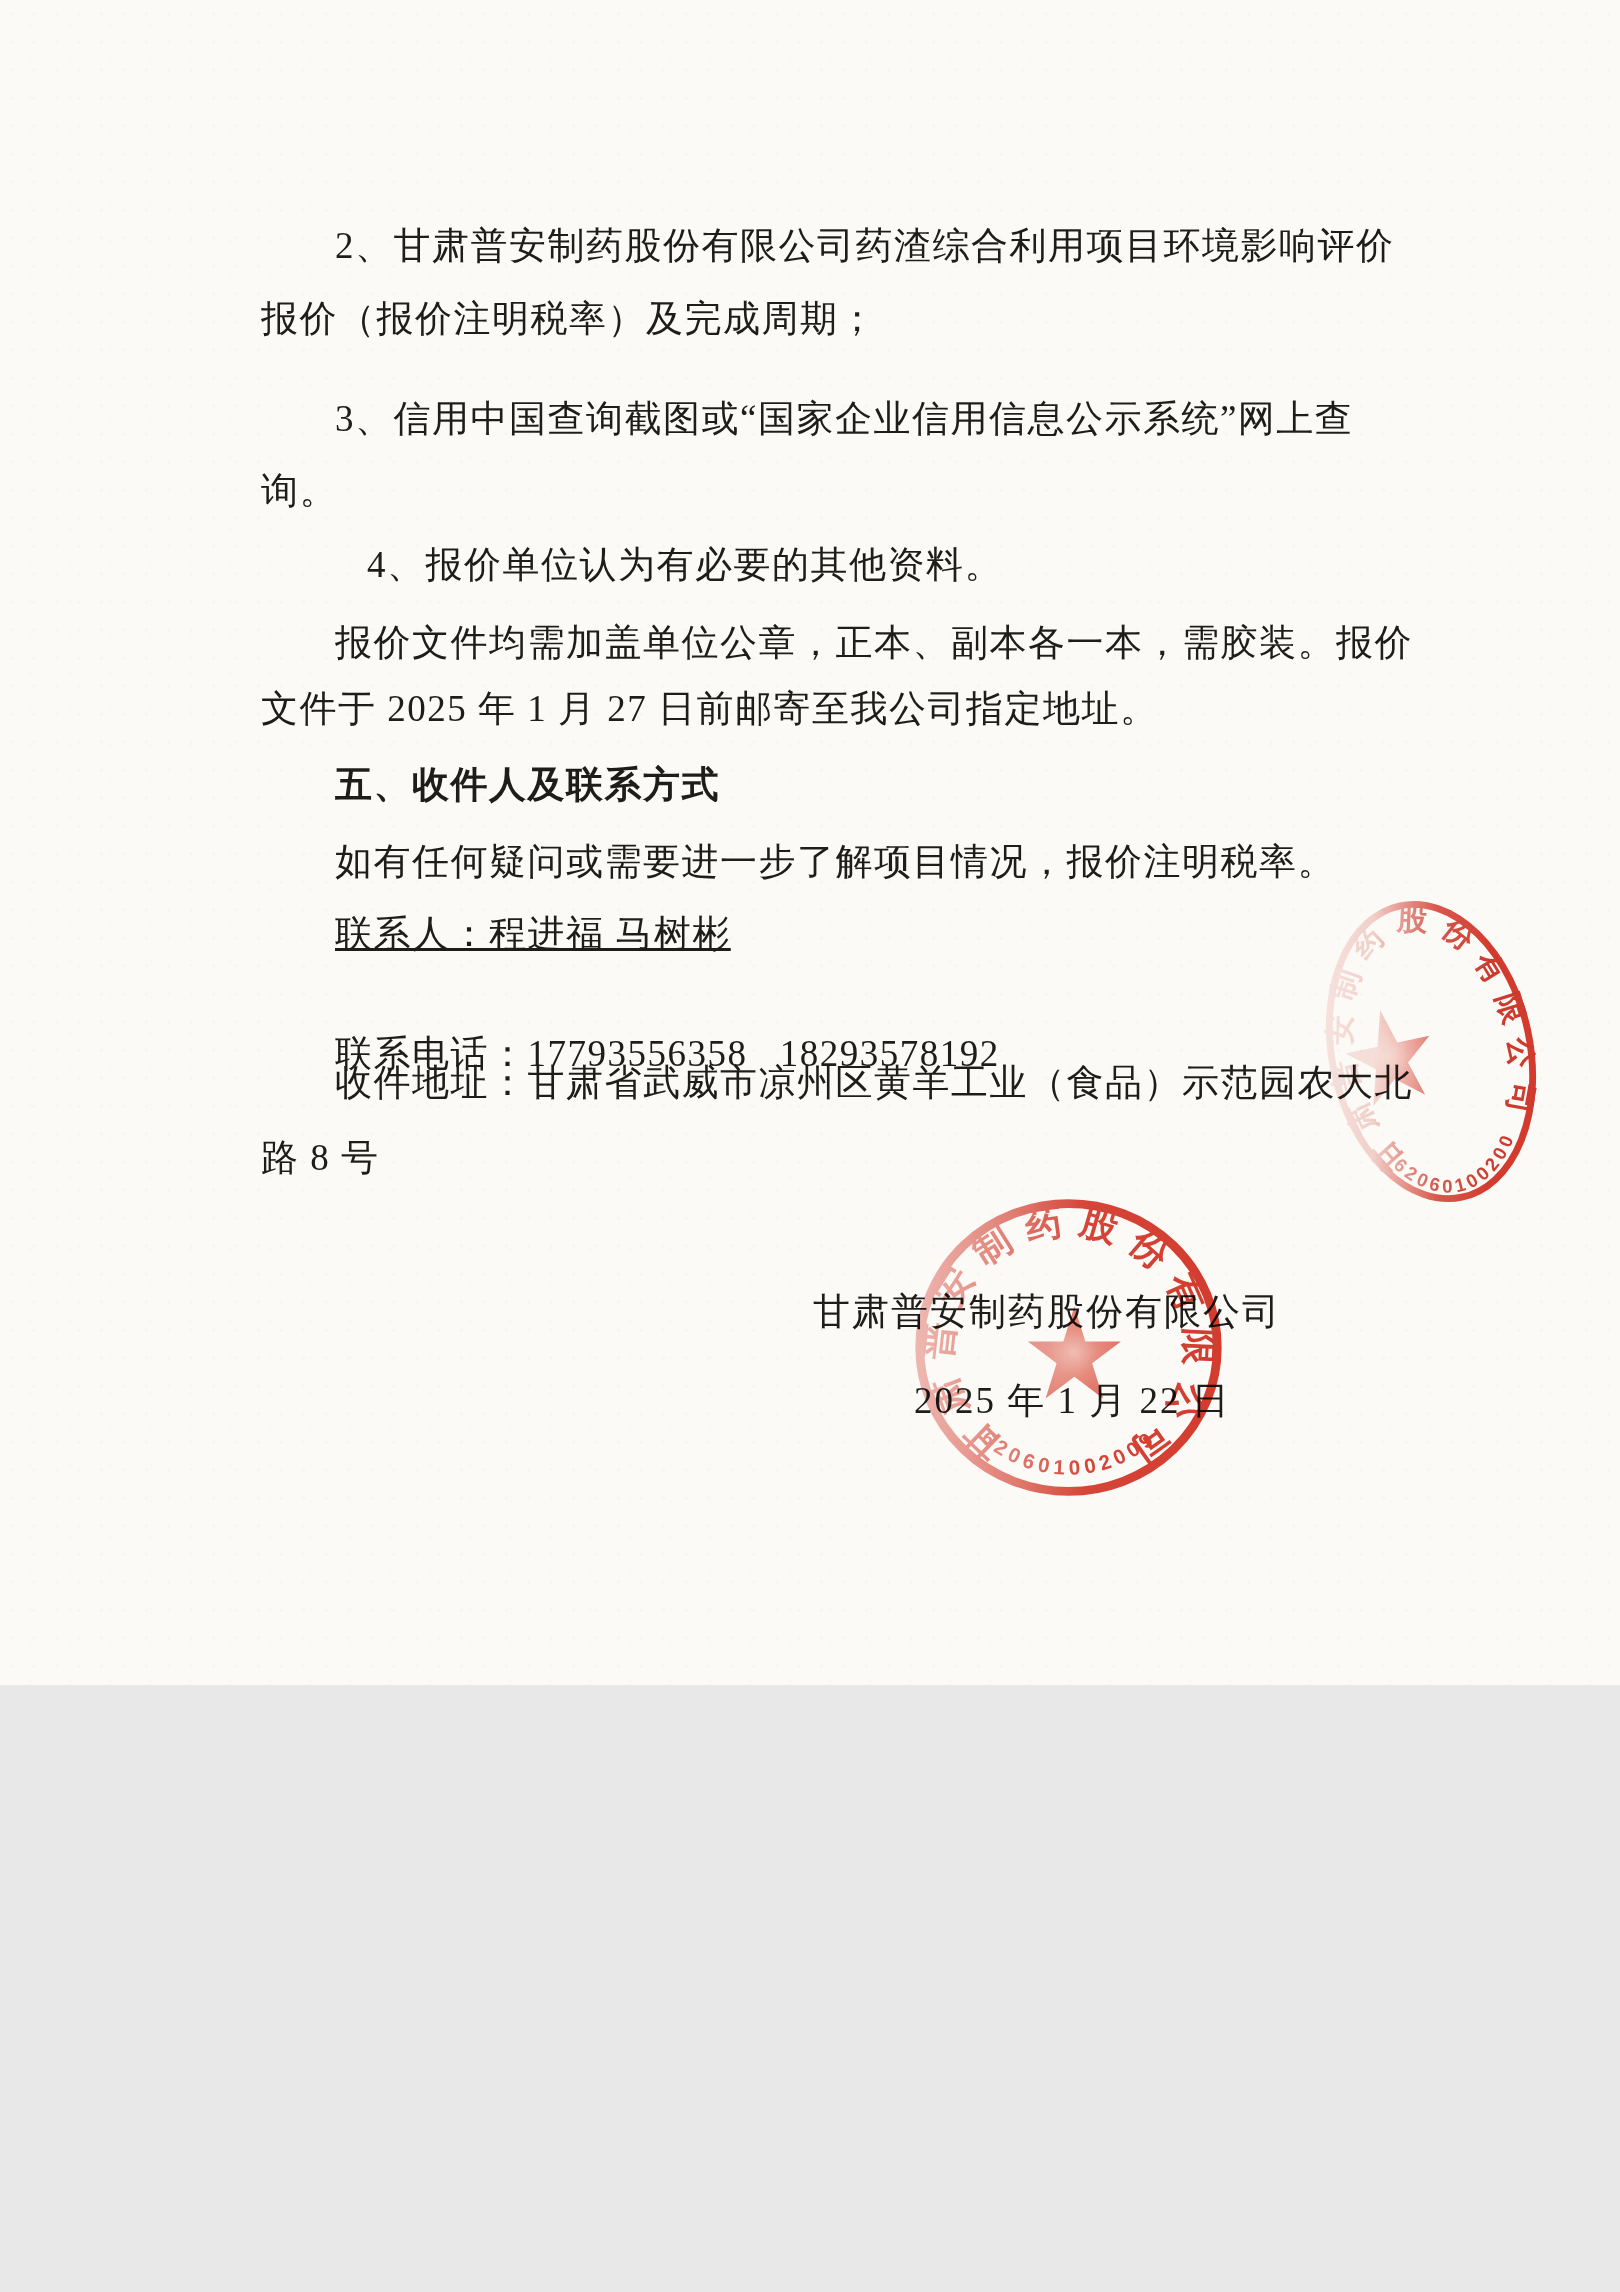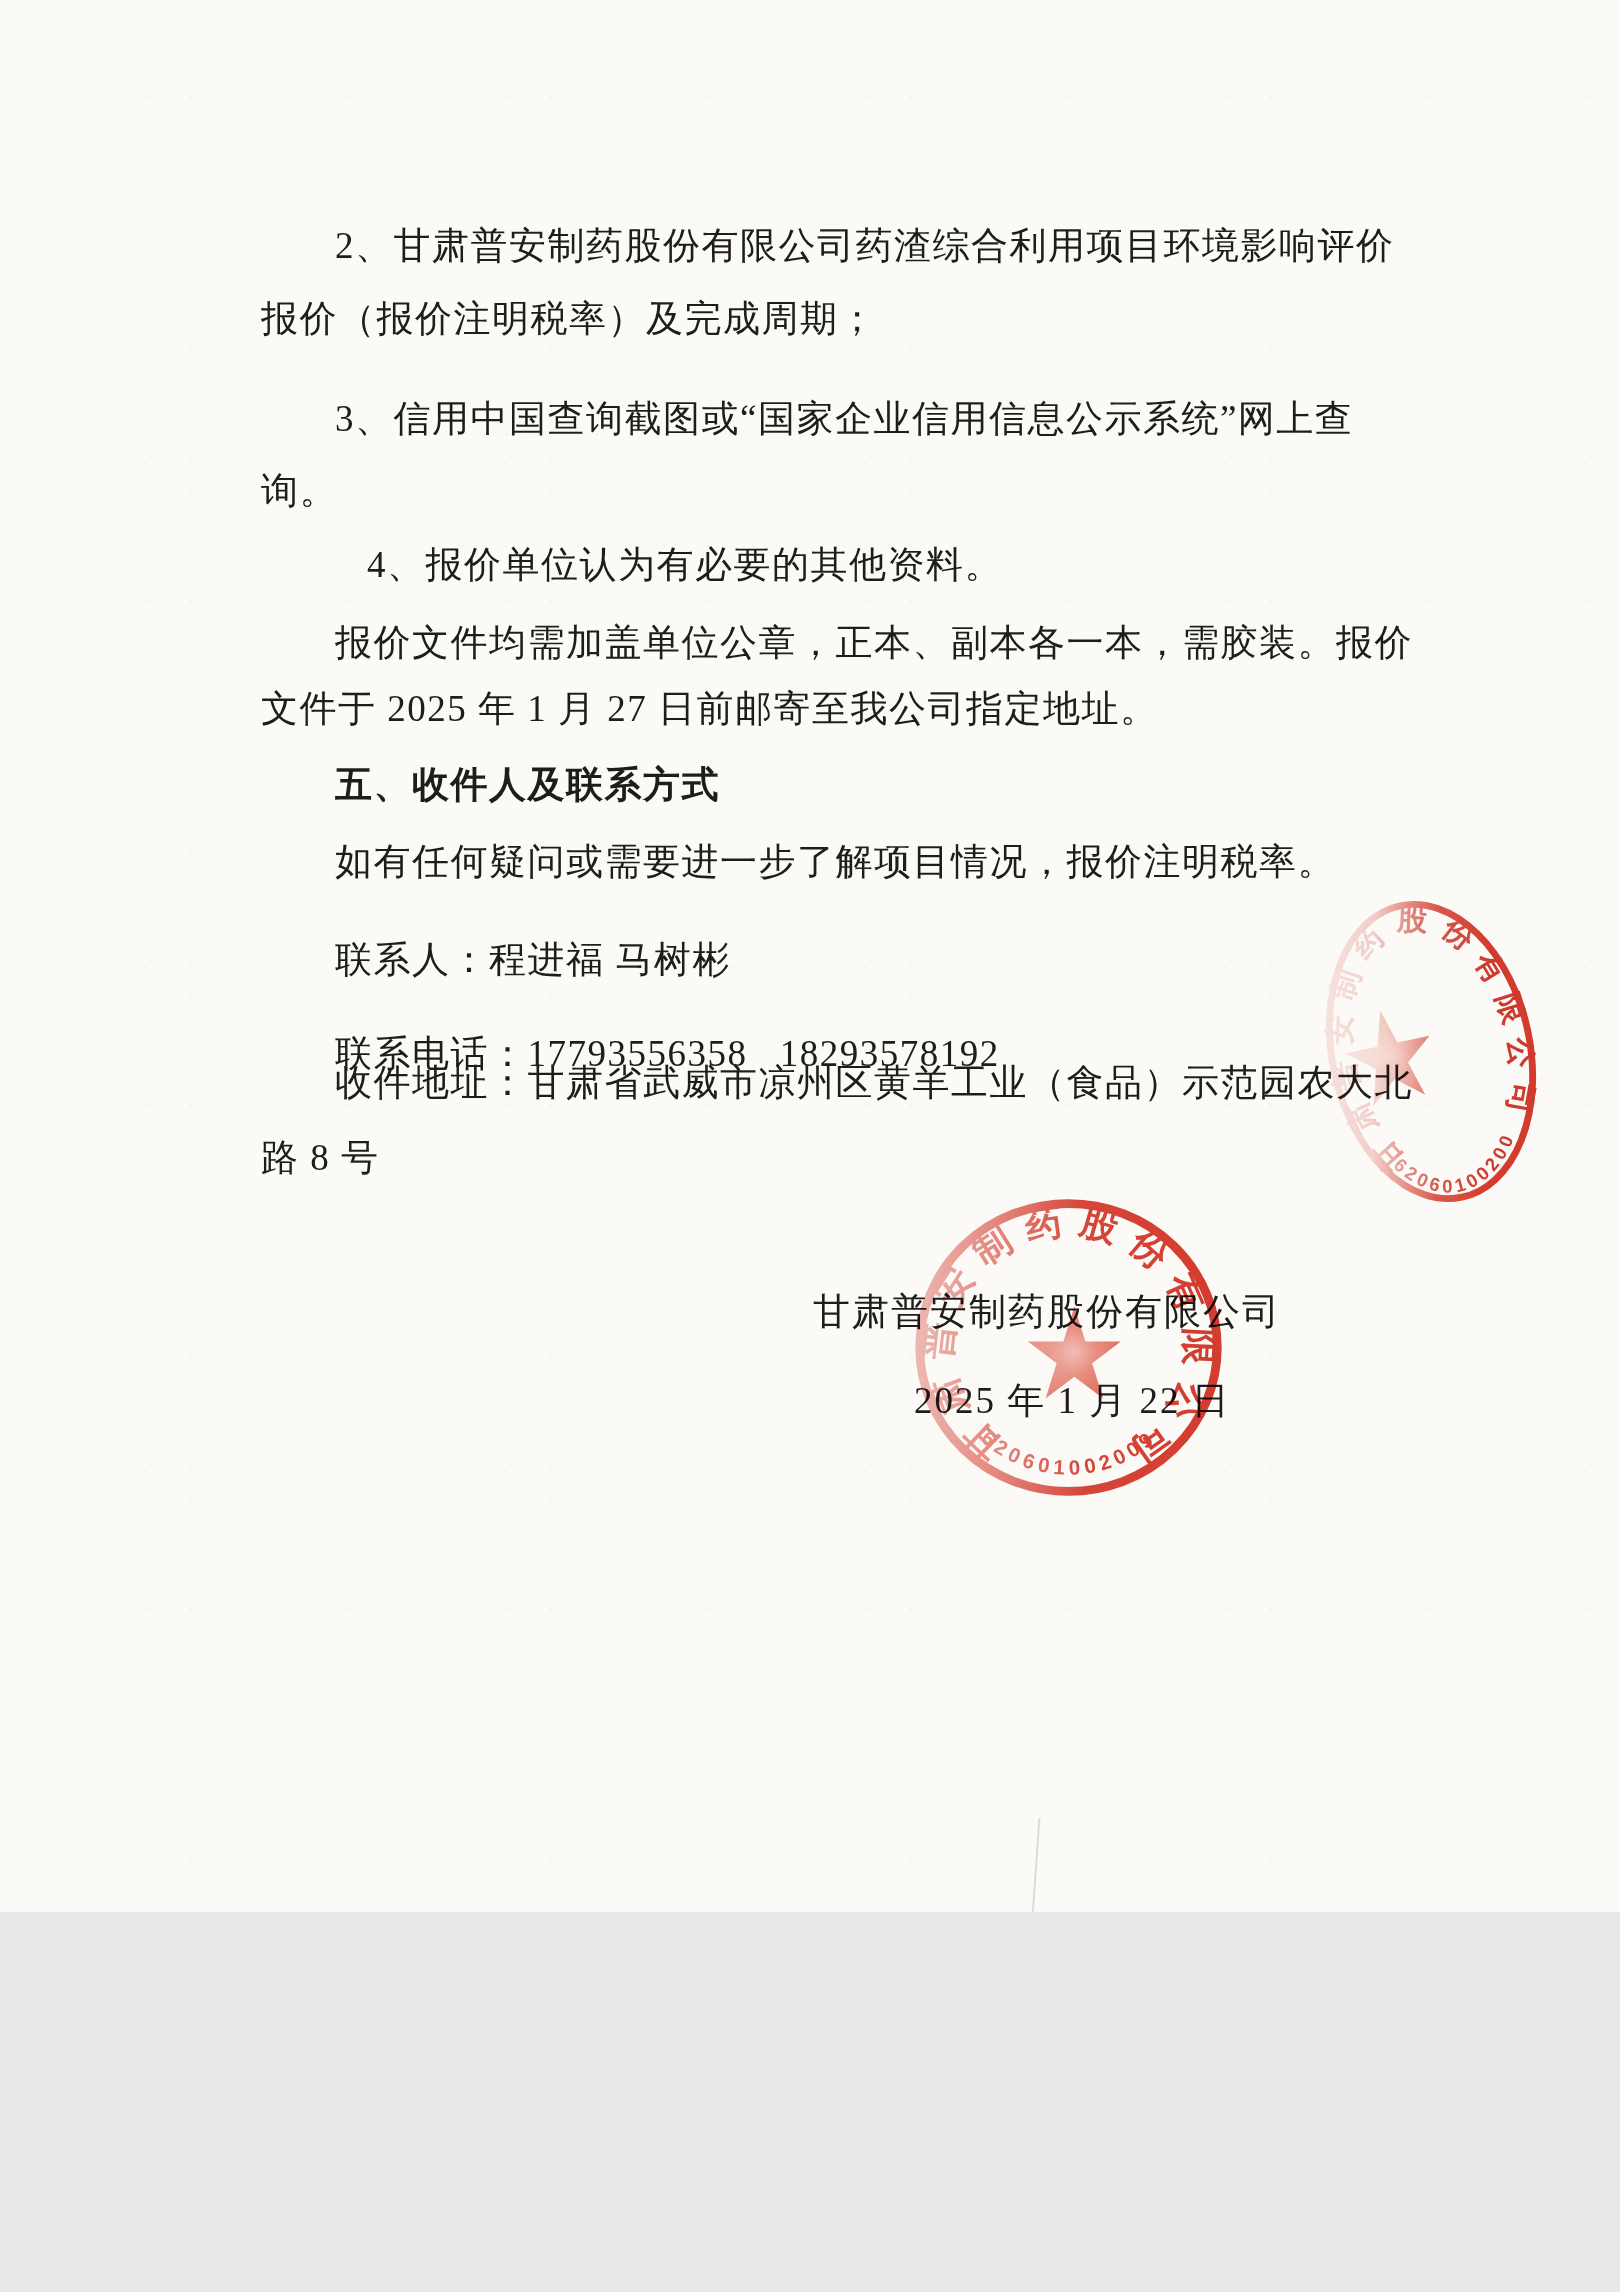--- a/index.html
+++ b/index.html
@@ -1,18 +1,18 @@
 <!DOCTYPE html>
 <html><head>
 <meta charset="utf-8">
 <style>
   html,body { margin:0; padding:0; background:#e8e8e8; }
   .page {
     position:relative;
-    width:1620px; height:1912px;
+    width:1620px; height:1685px;
     margin:0 auto;
     background:#fbfaf6;
     background-image:
       radial-gradient(rgba(40,40,40,0.028) 1px, transparent 1.4px),
       radial-gradient(rgba(40,40,60,0.02) 1px, transparent 1.4px);
     background-size: 22.5px 28px, 40px 36px;
     background-position: 0 0, 10.8px 6.9px;
     overflow:hidden;
     font-family:"Liberation Serif","DejaVu Serif",serif;
   }
@@ -64,21 +64,21 @@
   <div id="doc-lines">
       <div class="doc-line indent" style="top: 226px;">2、甘肃普安制药股份有限公司药渣综合利用项目环境影响评价</div>
       <div class="doc-line" style="top: 299px;">报价（报价注明税率）及完成周期；</div>
       <div class="doc-line indent" style="top: 399px;">3、信用中国查询截图或“国家企业信用信息公示系统”网上查</div>
       <div class="doc-line" style="top: 471px;">询。</div>
       <div class="doc-line indent" style="top: 545px; margin-left: 32px;">4、报价单位认为有必要的其他资料。</div>
       <div class="doc-line indent" style="top: 617px; margin-top: 6px;">报价文件均需加盖单位公章，正本、副本各一本，需胶装。报价</div>
       <div class="doc-line" style="top: 689px;">文件于 2025 年 1 月 27 日前邮寄至我公司指定地址。</div>
       <div class="doc-line indent bold" style="top: 765px;">五、收件人及联系方式</div>
       <div class="doc-line indent" style="top: 842px;">如有任何疑问或需要进一步了解项目情况，报价注明税率。</div>
-      <div class="doc-line indent" style="top: 940px;">联系人：程进福 马树彬</div>
+      <div class="doc-line indent" style="top: 914px; text-decoration: underline;">联系人：程进福 马树彬</div>
       <div class="doc-line indent" style="top: 1034px;">联系电话：17793556358   18293578192</div>
       <div class="doc-line indent" style="top: 1063px;">收件地址：甘肃省武威市凉州区黄羊工业（食品）示范园农大北</div>
       <div class="doc-line" style="top: 1138px;">路 8 号</div>
     </div>
 
   <div class="sig company">甘肃普安制药股份有限公司</div>
   <div class="sig date">2025 年 1 月 22 日</div>
 
   <svg class="stamp stamp-a" width="294" height="353" viewBox="0 0 300 360">
     <defs>

